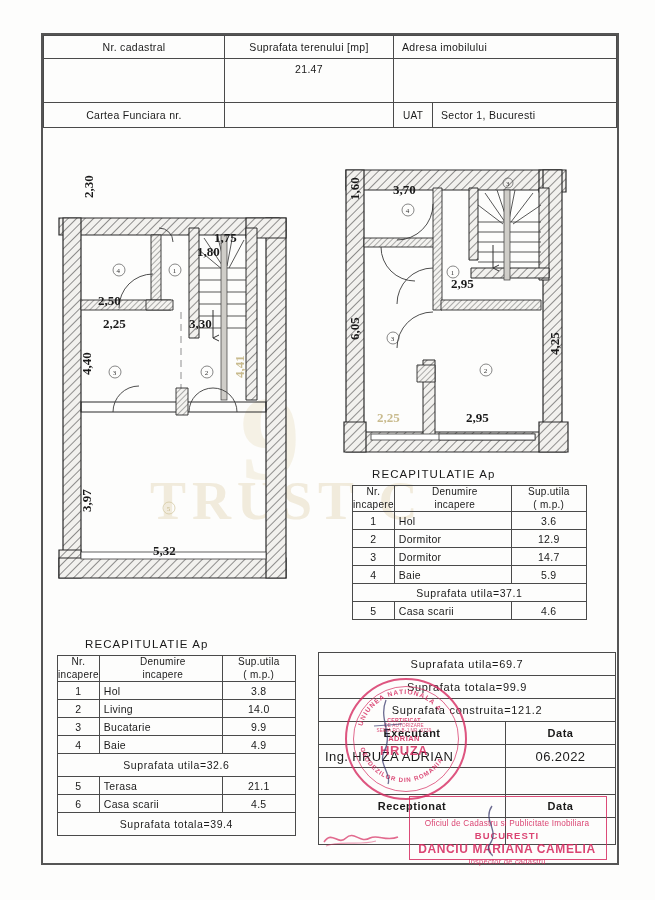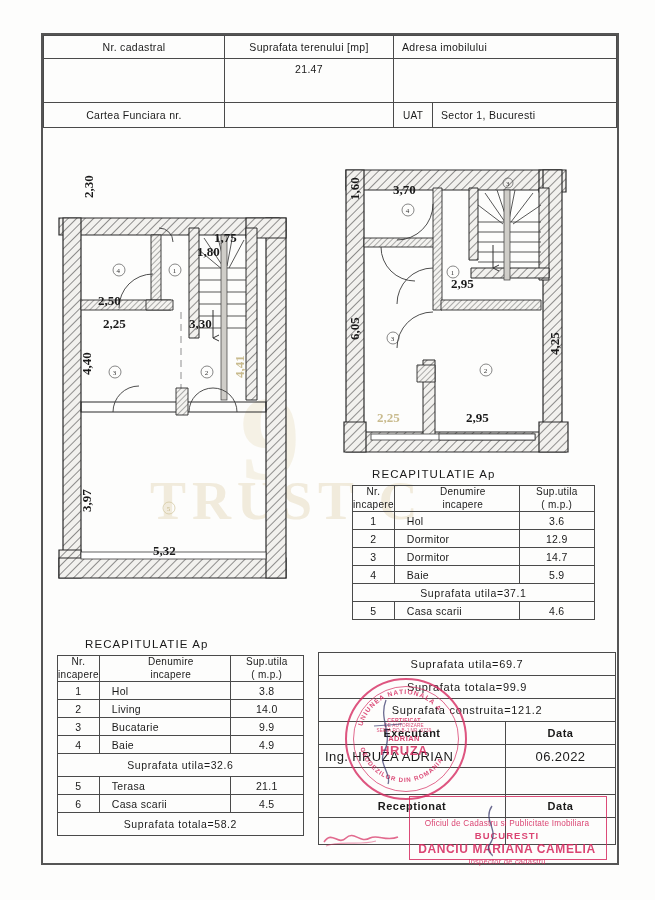--- a/index.html
+++ b/index.html
@@ -35,21 +35,21 @@
   .h-title .l2{font-size:11.5px;letter-spacing:1.4px;}
   .h-anexa{font-size:8.6px;font-weight:bold;letter-spacing:.2px;}
 
   
   .recap-cap{
     position:absolute;font-size:11.5px;letter-spacing:1.1px;
     white-space:nowrap;
   }
   .rtbl td{font-size:10.5px;height:17px;}
   .rtbl .c-nr{width:36px;}
-  .rtbl .c-name{width:116px;text-align:left;padding-left:12px;}
+  .rtbl .c-name{width:116px;text-align:left;padding-left:4px;}
   .rtbl .c-val{width:72px;}
   .rtbl .hdr-cell{font-size:10px;line-height:1.25;margin-top:46px;}
   .rtbl .span-row{letter-spacing:.6px;}
 
   #recapR{left:352px;top:485px;}
   #recapL{left:57px;top:655px;}
   #recapR .c-nr{width:40px;}
   #recapR .c-name{width:112px;}
   #recapR .c-val{width:74px;}
   #recapL .c-nr{width:38px;}
@@ -431,21 +431,21 @@
       <td class="c-nr">5</td>
       <td class="c-name">Terasa</td>
       <td class="c-val">21.1</td>
     </tr>
     <tr>
       <td class="c-nr">6</td>
       <td class="c-name">Casa scarii</td>
       <td class="c-val">4.5</td>
     </tr>
     <tr>
-          <td colspan="3" class="span-row" style="height:22px;">Suprafata totala=58.2</td>
+          <td colspan="3" class="span-row" style="height:22px;">Suprafata totala=39.4</td>
         </tr>
   </tbody>
     </table>
 
   <table class="tbl" id="summary">
     <tbody>
         <tr>
           <td colspan="2">Suprafata utila=69.7</td>
         </tr>
     <tr>

